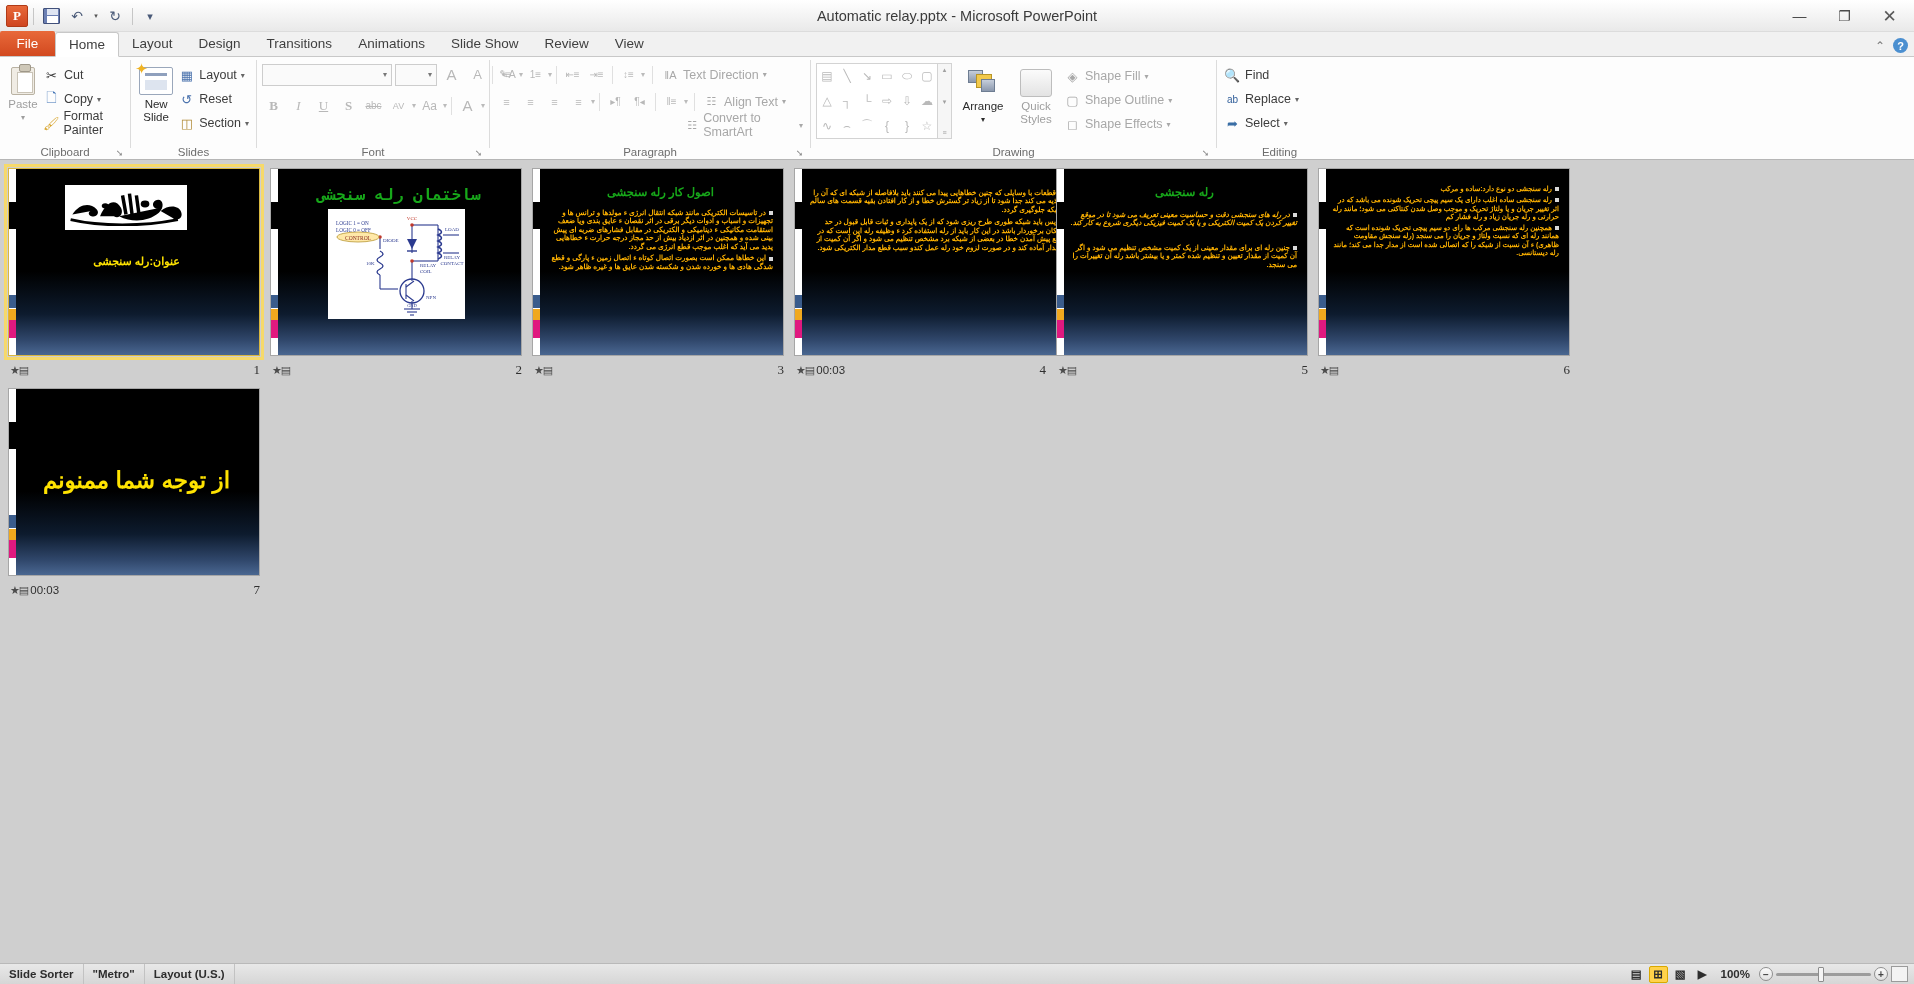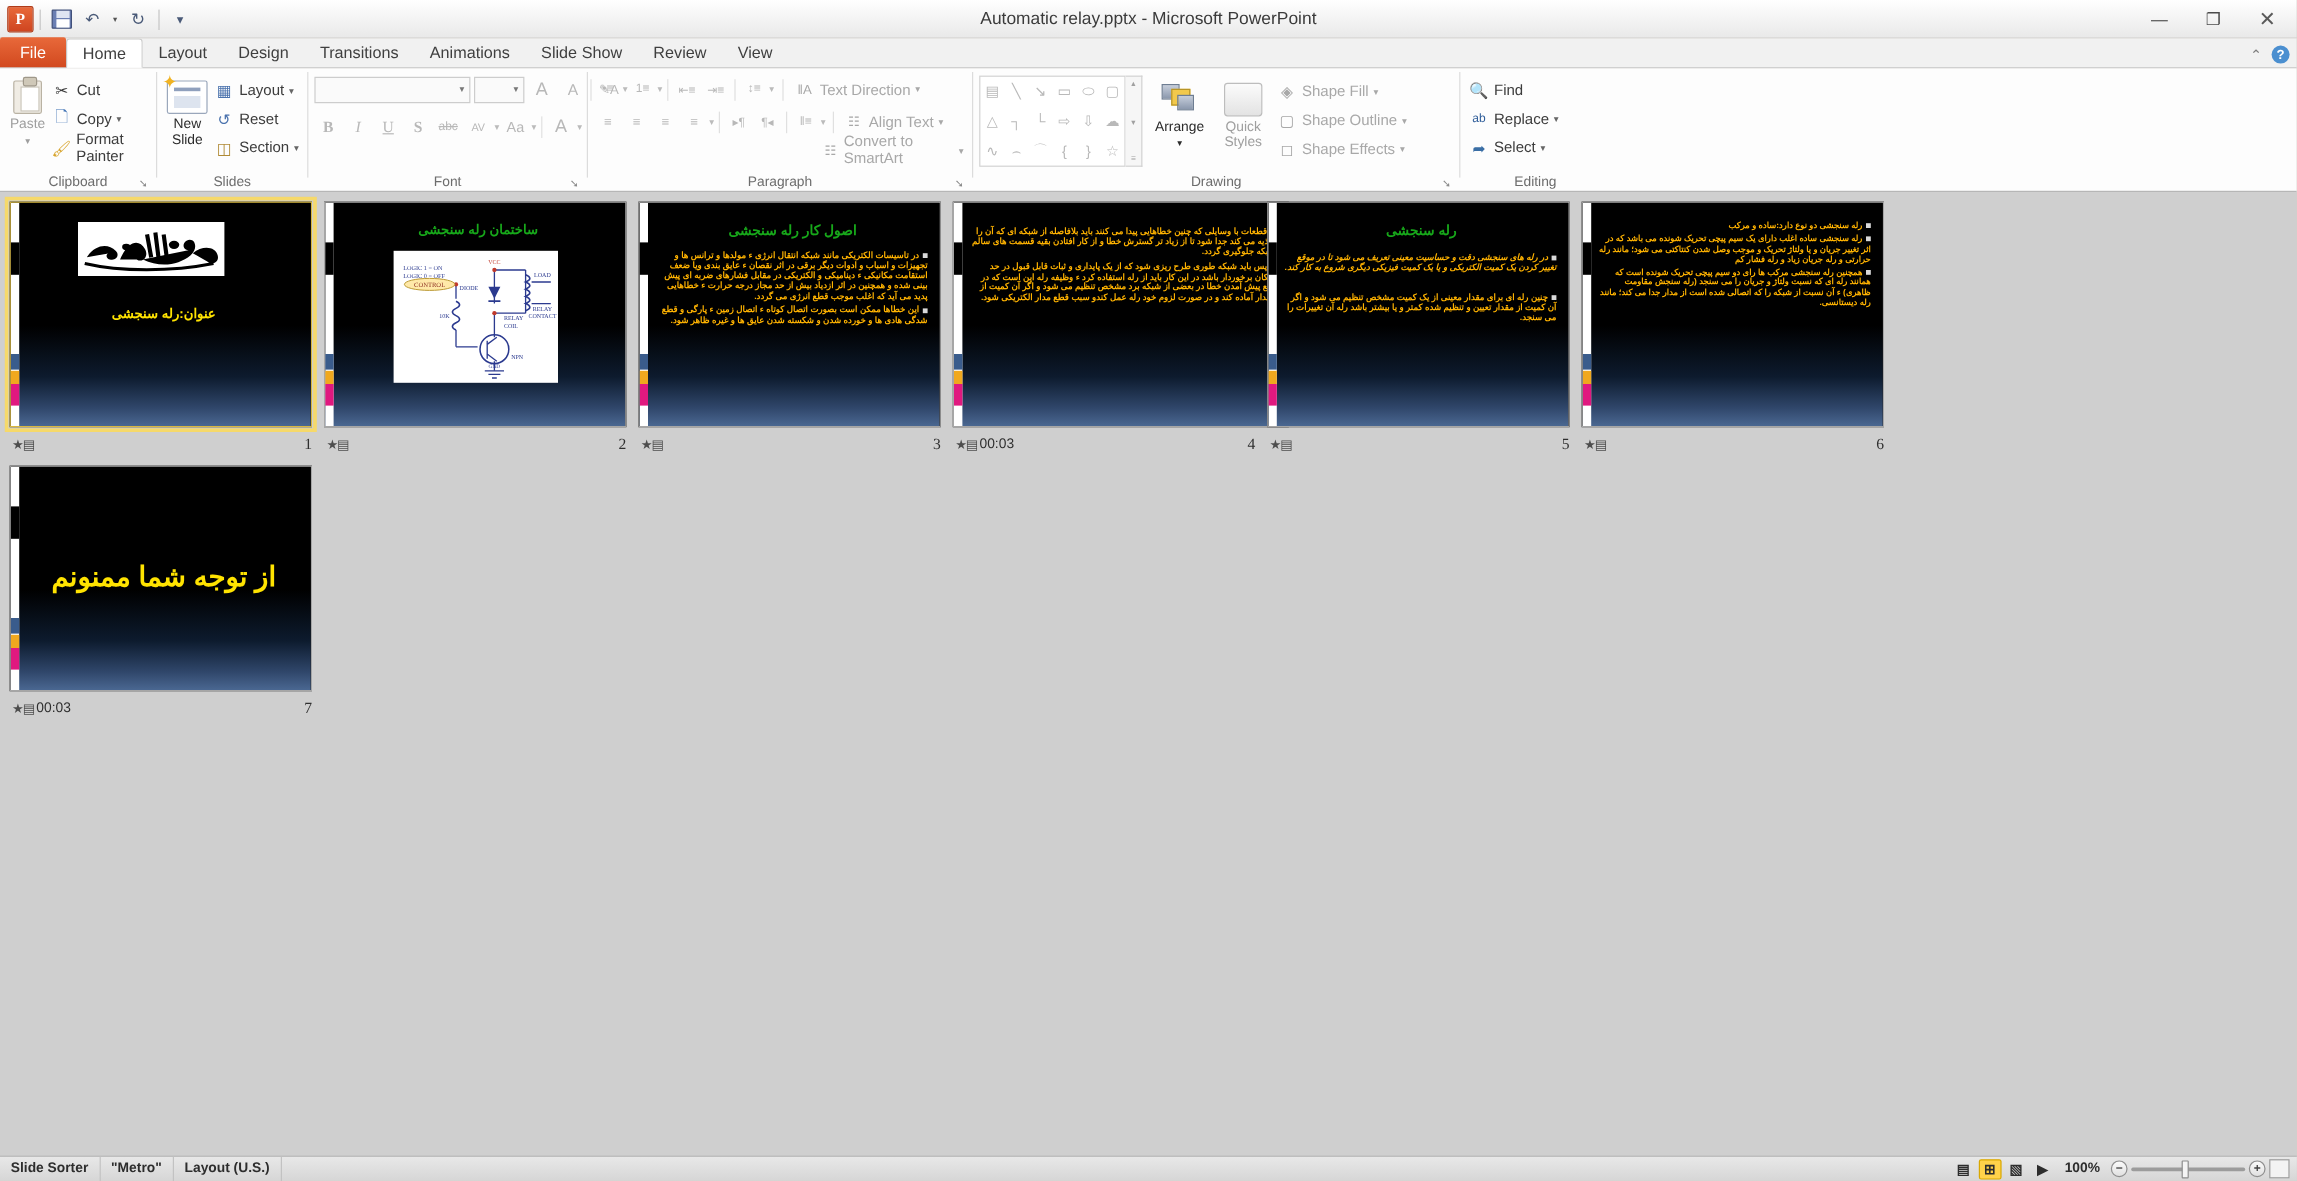--- a/index.html
+++ b/index.html
@@ -540,21 +540,21 @@
 
   <div class="slidecell" style="left:270px;top:8px;width:258px;height:215px;">
     <div class="thumbframe" style="width:252px;height:188px;">
       <div class="slidebg"></div>
       <div class="metro-left">
         <span class="blk mb1"></span>
           <span class="blk mb2"></span>
           <span class="blk mb3"></span>
           <span class="blk mb4"></span>
       </div>
-      <div class="sl-title green" style="top:16px;font-size:11px;">ساختمان رله سنجشی</div>
+      <div class="sl-title green" style="top:16px;font-size:16px;font-family:Liberation Mono, monospace;">ساختمان رله سنجشی</div>
       <div class="circuit" style="left:57px;top:40px;width:137px;height:110px;">
         <svg viewBox="0 0 137 110" width="137" height="110">
           <g stroke="#2b3a8f" stroke-width="1.1" fill="none">
             <line x1="84" y1="16" x2="84" y2="44"></line>
             <line x1="84" y1="16" x2="110" y2="16"></line>
             <line x1="110" y1="16" x2="110" y2="52"></line>
             <line x1="84" y1="52" x2="110" y2="52"></line>
             <path d="M110 20 q7 3 0 6 q7 3 0 6 q7 3 0 6 q7 3 0 6 q7 3 0 6" stroke-width="1.4"></path>
             <line x1="84" y1="52" x2="84" y2="70"></line>
             <line x1="52" y1="28" x2="52" y2="40"></line>

